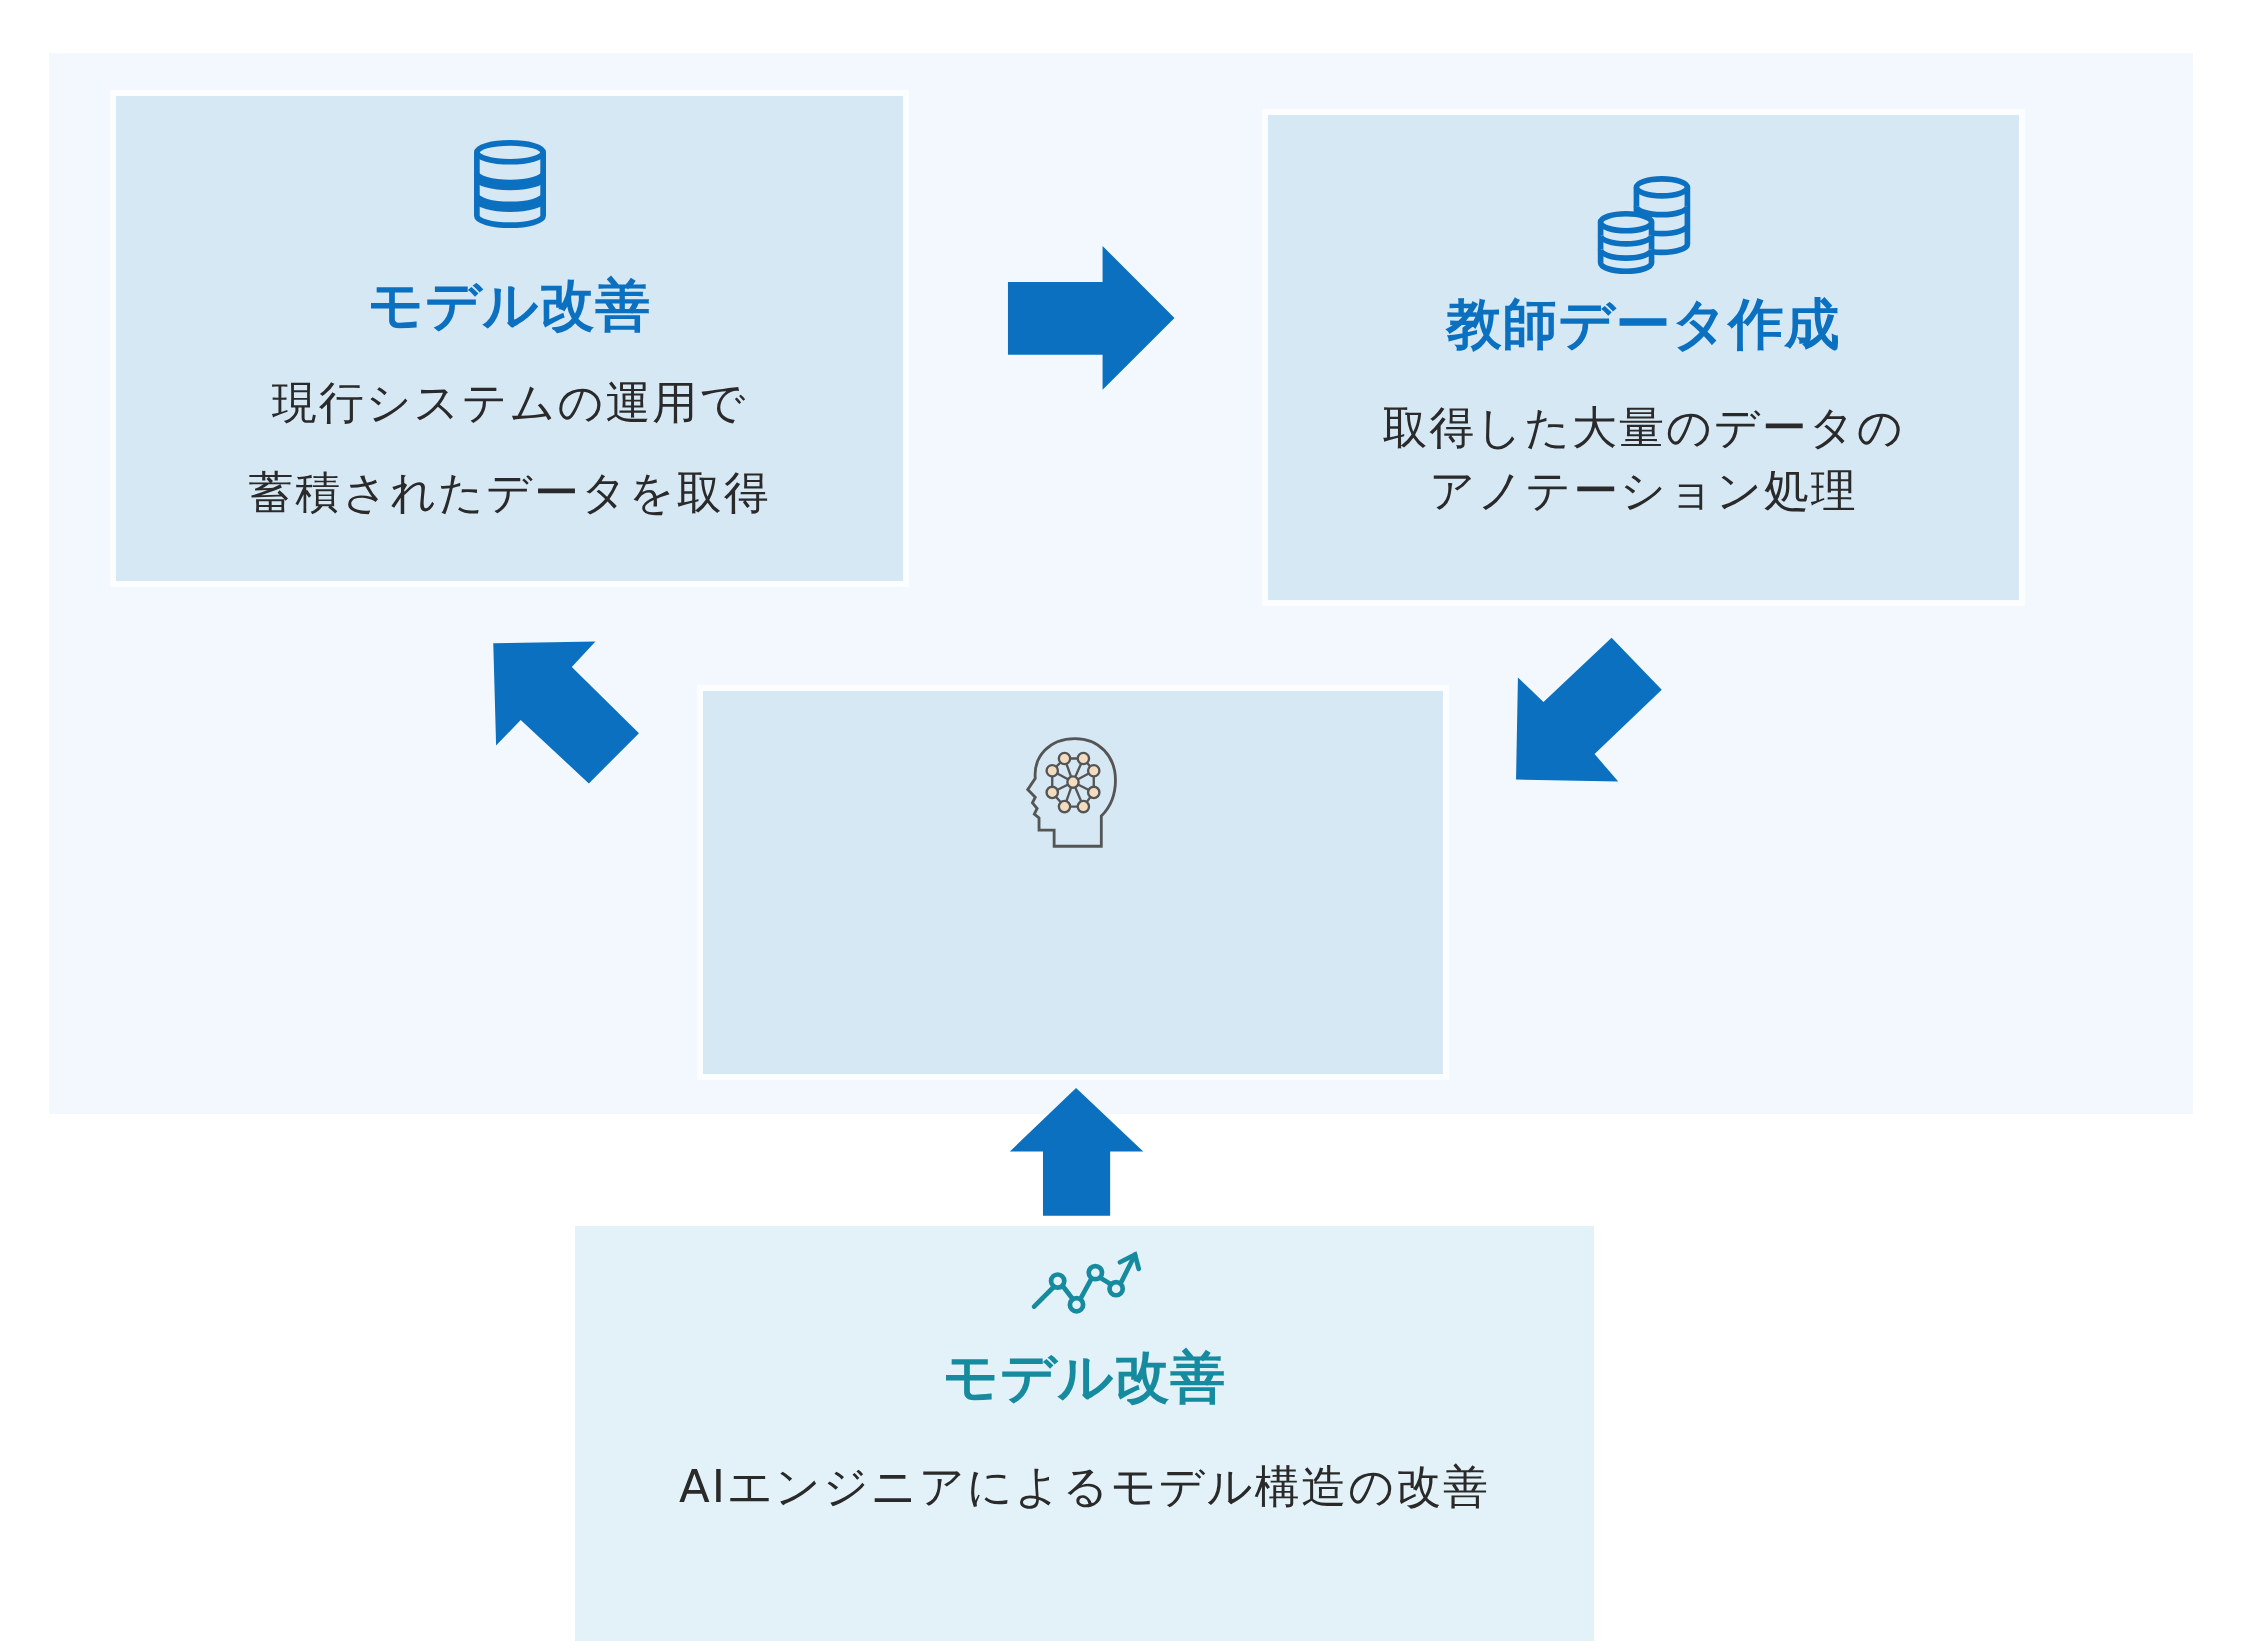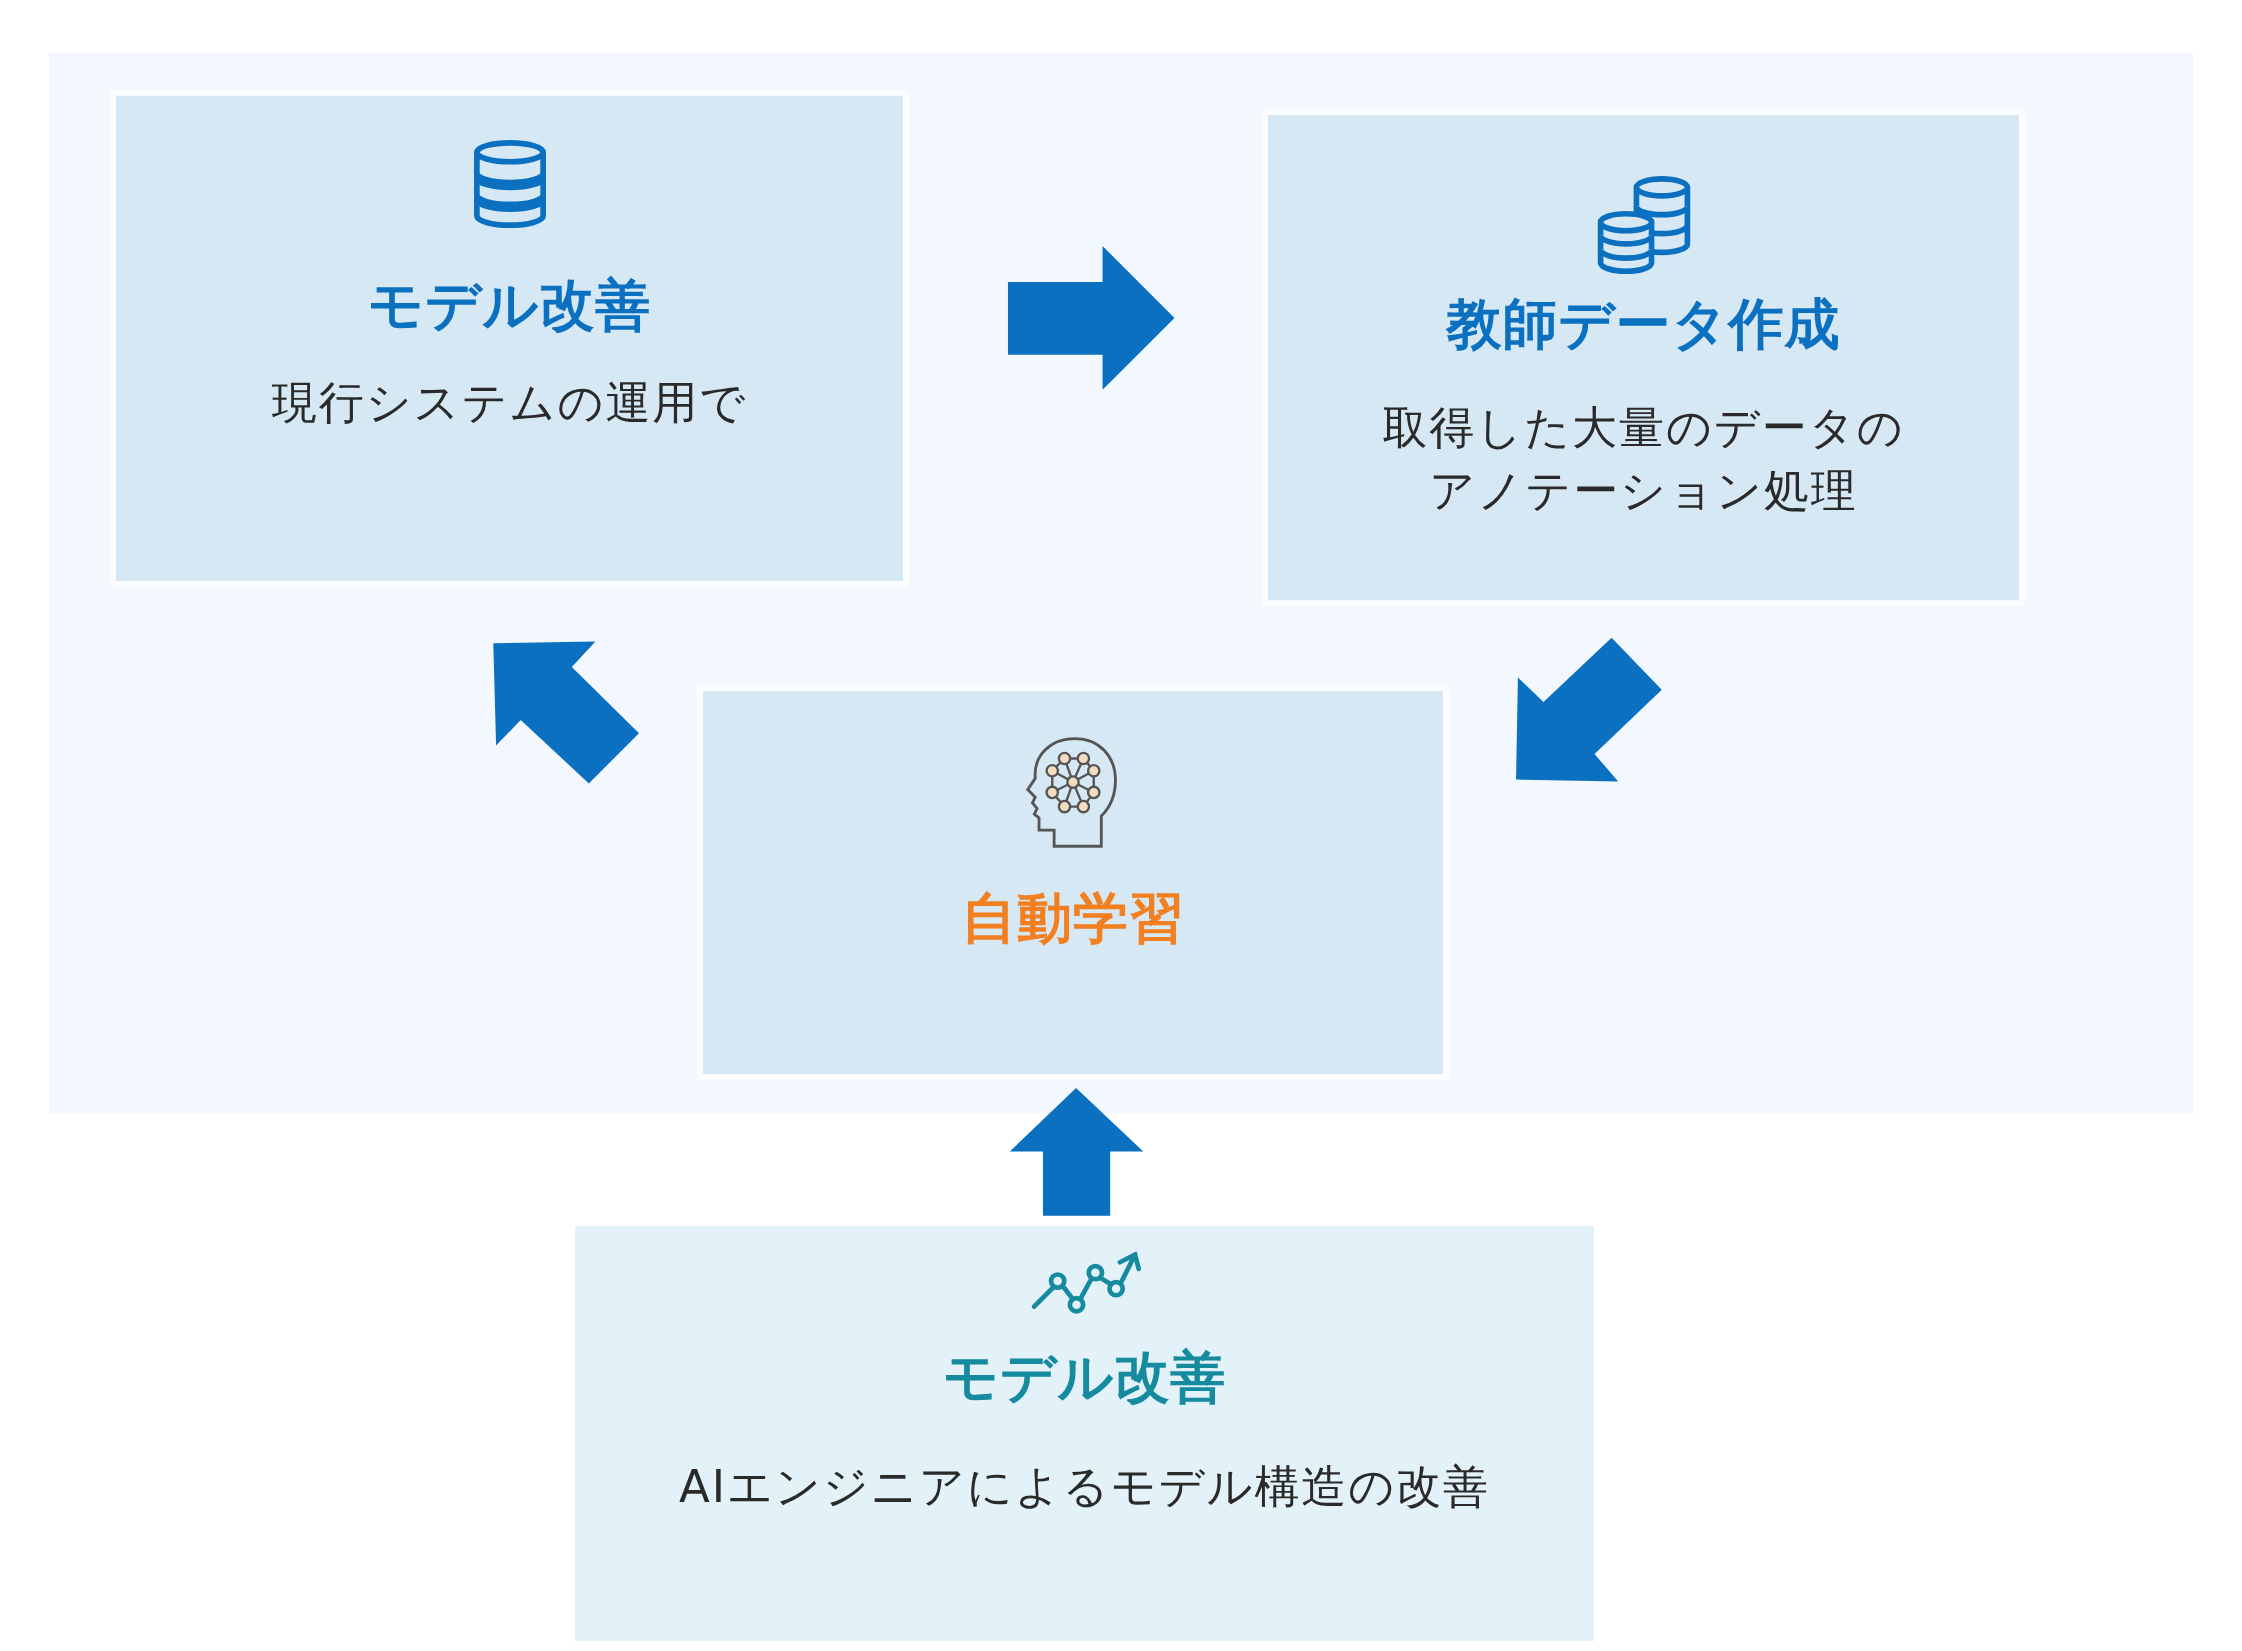--- a/index.html
+++ b/index.html
@@ -31,20 +31,21 @@
       <ellipse cx="40" cy="13" rx="35" ry="10"></ellipse>
       <path d="M5 13 V35 A35 10 0 0 0 75 35 V13"></path>
       <path d="M5 35 V58 A35 10 0 0 0 75 58 V35"></path>
       <path d="M5 58 V80 A35 10 0 0 0 75 80 V58"></path>
       <path d="M5 40 A35 10 0 0 0 75 40"></path>
       <path d="M5 63 A35 10 0 0 0 75 63"></path>
     </g>
   </svg>
   <div class="title blue" style="top:176px">モデル改善</div>
   <div class="line" style="top:270px">現行システムの運用で</div>
+  <div class="line" style="top:360px">蓄積されたデータを取得</div>
 </div>
 
 <div class="box" id="box2">
   <svg class="icon" style="top:61px" width="97" height="100" viewBox="0 0 102 106">
     <g fill="#d7e8f5" stroke="#0b70c0" stroke-width="6">
       <path d="M43 12 V72 A27 9 0 0 0 97 72 V12"></path>
       <ellipse cx="70" cy="12" rx="27" ry="9"></ellipse>
       <path d="M43 32 A27 9 0 0 0 97 32"></path>
       <path d="M43 52 A27 9 0 0 0 97 52"></path>
       <path d="M5 49 V92 A27 9 0 0 0 59 92 V49"></path>
@@ -77,21 +78,20 @@
       <circle cx="41" cy="27" r="6"></circle>
         <circle cx="61" cy="27" r="6"></circle>
       <circle cx="72" cy="40" r="6"></circle>
         <circle cx="72" cy="63" r="6"></circle>
       <circle cx="61" cy="78" r="6"></circle>
         <circle cx="41" cy="78" r="6"></circle>
       <circle cx="28" cy="63" r="6"></circle>
         <circle cx="28" cy="40" r="6"></circle>
     </g>
   </svg>
-  <div class="title orange" style="top:194px">自動学習</div>
 </div>
 
 <div class="box" id="box4">
   <svg class="icon" style="top:24px" width="114" height="66" viewBox="0 0 120 70">
     <g fill="none" stroke="#168b9f" stroke-width="5" stroke-linecap="round">
       <polyline points="6,60 27,39"></polyline>
       <polyline points="37,39 47,52"></polyline>
       <polyline points="55,52 67,30"></polyline>
       <polyline points="77,30 87,36"></polyline>
       <polyline points="99,33 113,5"></polyline>

